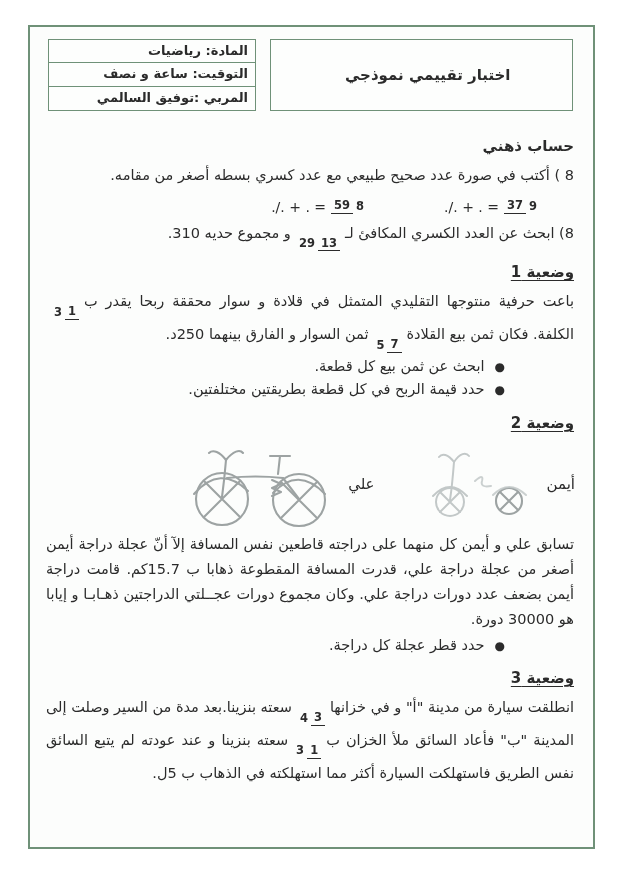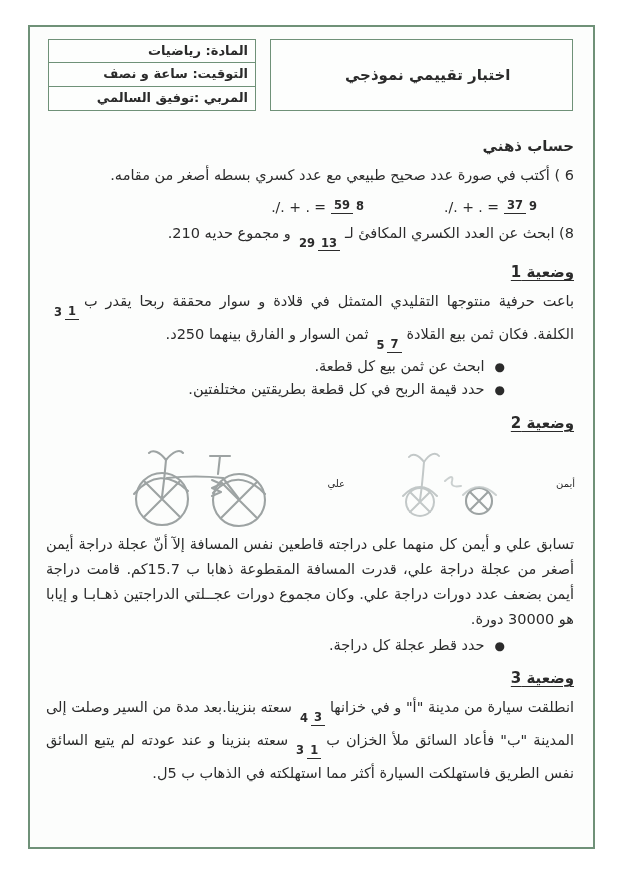--- a/index.html
+++ b/index.html
@@ -62,41 +62,41 @@
     vertical-align:-9px; margin:0 5px;
     font-size:11.5px; line-height:1.2; font-weight:600;
   }
   .frac .fnum { padding:0 3px; border-bottom:1.4px solid #2b2b2b; }
   .frac .fden { padding:0 3px; }
   .bullets { margin:2px 72px 2px 0; }
   .bullet-row { display:flex; gap:10px; font-size:14.5px; line-height:1.62; align-items:flex-start; }
   .dot { font-size:12px; padding-top:3px; }
   
   .bikes-row { display:flex; align-items:center; gap:12px; margin:0 2px 2px 0; min-height:88px; }
-  .rider { font-size:10px; font-weight:500;margin-left:39px; }
+  .rider { font-size:15px; font-weight:500; }
   .bike-gap { width:24px; }
   .sketch { stroke:#8d9494; fill:none; stroke-width:2.1; stroke-linecap:round; stroke-linejoin:round; opacity:.85; }
   .sketch-light { stroke:#b9bfbf; fill:none; stroke-width:2; stroke-linecap:round; stroke-linejoin:round; opacity:.85; }
 </style>
 </head>
 <body>
 
 <div class="frame">
 
   <div class="header-table">
     <div class="labels-col">
       <div class="label-row">المادة: رياضيات</div>
       <div class="label-row">التوقيت: ساعة و نصف</div>
       <div class="label-row">المربي :توفيق السالمي</div>
     </div>
     <div class="title-cell">اختبار تقييمي نموذجي</div>
   </div>
 
   <div class="sec-head no-underline">حساب ذهني</div>
-  <div class="para">6 ) أكتب في صورة عدد صحيح طبيعي مع عدد كسري بسطه أصغر من مقامه.</div>
+  <div class="para">8 ) أكتب في صورة عدد صحيح طبيعي مع عدد كسري بسطه أصغر من مقامه.</div>
 
   <div class="eq-row">
     <span class="eq">
       <span>./. +  . =</span>
       <span class="frac">
         <span class="fnum">59</span>
         <span class="fden">8</span>
       </span>
     </span>
     <span class="eq">
@@ -105,21 +105,21 @@
         <span class="fnum">37</span>
         <span class="fden">9</span>
       </span>
     </span>
   </div>
 
   <div class="para">
     <span>8) ابحث عن العدد الكسري المكافئ لـ</span><span class="frac">
         <span class="fnum">13</span>
         <span class="fden">29</span>
-      </span><span>و مجموع حديه 210.</span>
+      </span><span>و مجموع حديه 310.</span>
   </div>
 
   <div class="sec-head">وضعية 1</div>
   <div class="para">
     <span>باعت حرفية منتوجها التقليدي المتمثل في قلادة و سوار محققة ربحا يقدر ب</span><span class="frac">
         <span class="fnum">1</span>
         <span class="fden">3</span>
       </span><span>الكلفة. فكان ثمن بيع القلادة</span><span class="frac">
         <span class="fnum">7</span>
         <span class="fden">5</span>

